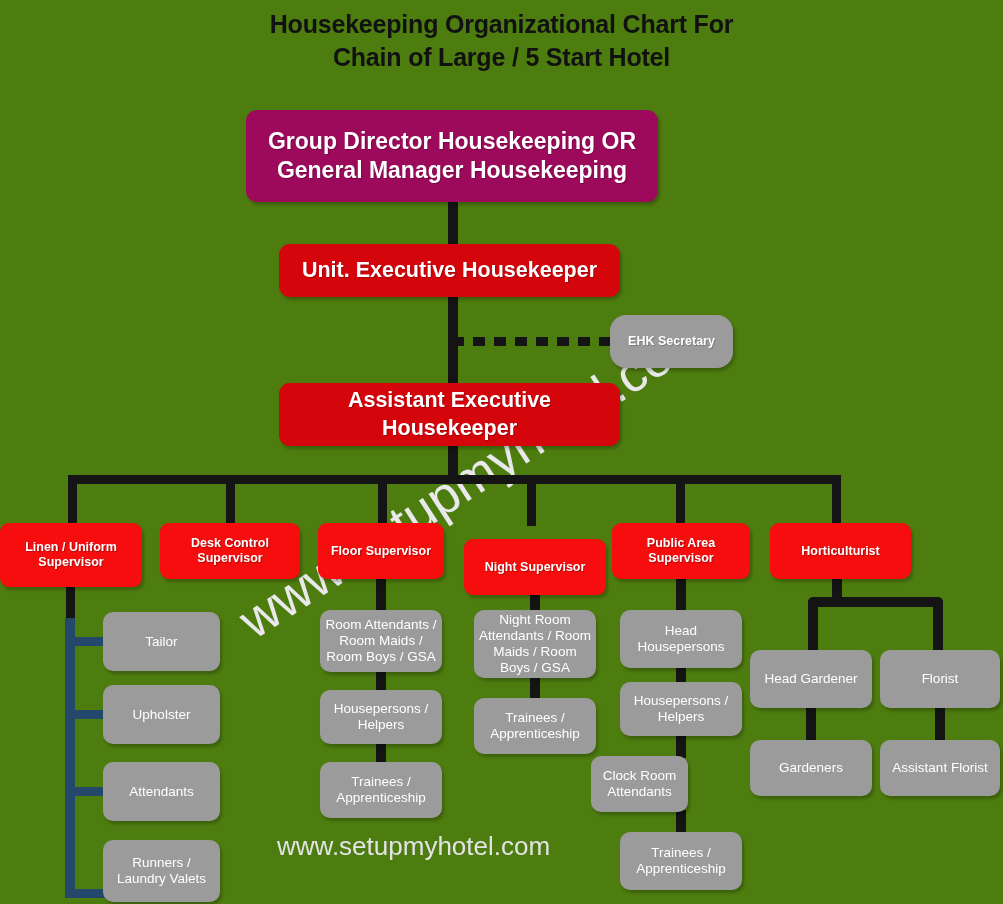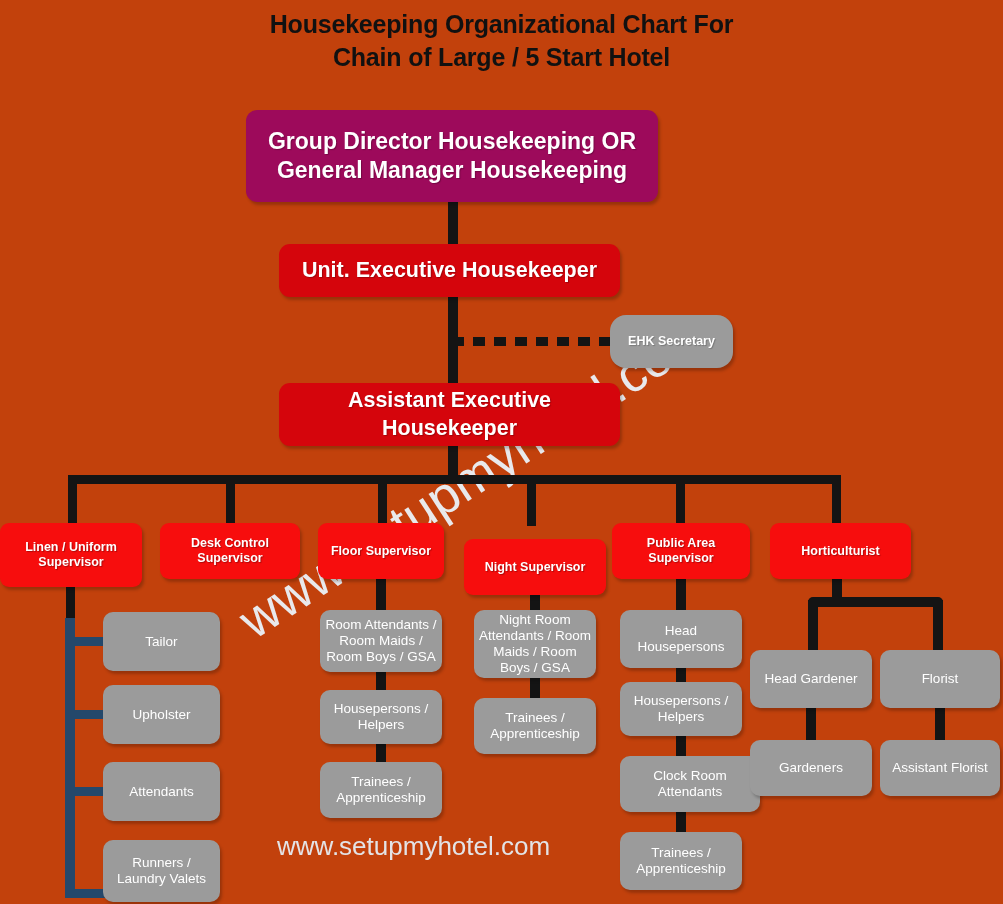--- a/index.html
+++ b/index.html
@@ -4,21 +4,21 @@
 <style>
   html, body {
     margin: 0;
     padding: 0;
     background: #ffffff;
   }
   #canvas {
     position: relative;
     width: 1003px;
     height: 904px;
-    background: #c2410c;
+    background: #4d7c0f;
     overflow: hidden;
     font-family: "Liberation Sans", sans-serif;
   }
 
   
   .chart-title {
     position: absolute;
     left: 0;
     top: 8px;
     width: 1003px;
@@ -265,21 +265,21 @@
   <div class="box box-grey" style="left:474px; top:698px; width:122px; height:56px;">
     <span class="txt">Trainees / Apprenticeship</span>
   </div>
 
   <div class="box box-grey" style="left:620px; top:610px; width:122px; height:58px;">
     <span class="txt">Head Housepersons</span>
   </div>
   <div class="box box-grey" style="left:620px; top:682px; width:122px; height:54px;">
     <span class="txt">Housepersons / Helpers</span>
   </div>
-  <div class="box box-grey" style="left:620px; top:756px; width:140px; height:56px;">
+  <div class="box box-grey" style="left:591px; top:756px; width:97px; height:56px;">
     <span class="txt">Clock Room Attendants</span>
   </div>
   <div class="box box-grey" style="left:620px; top:832px; width:122px; height:58px;">
     <span class="txt">Trainees / Apprenticeship</span>
   </div>
 
   <div class="box box-grey" style="left:750px; top:650px; width:122px; height:58px;">
     <span class="txt">Head Gardener</span>
   </div>
   <div class="box box-grey" style="left:880px; top:650px; width:120px; height:58px;">

